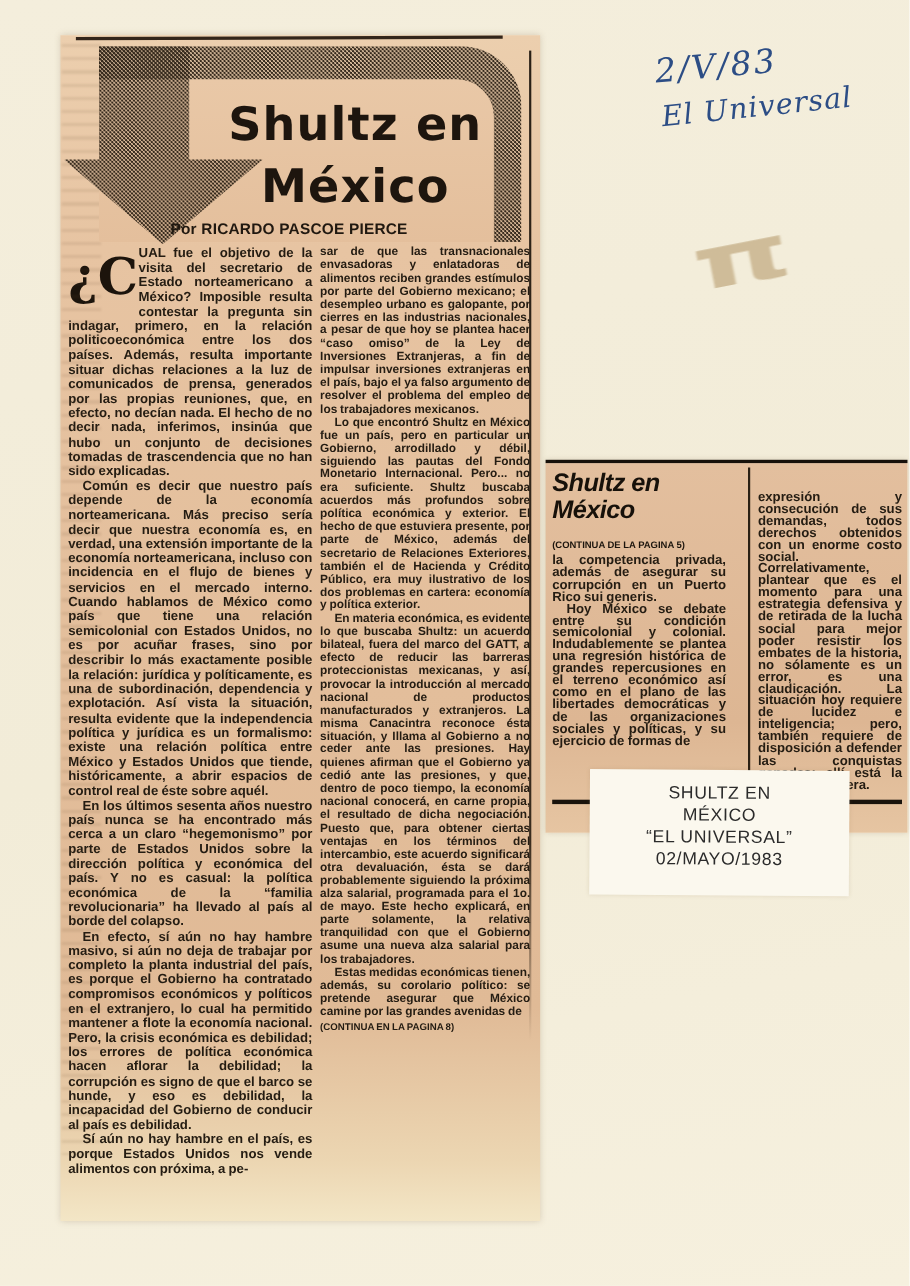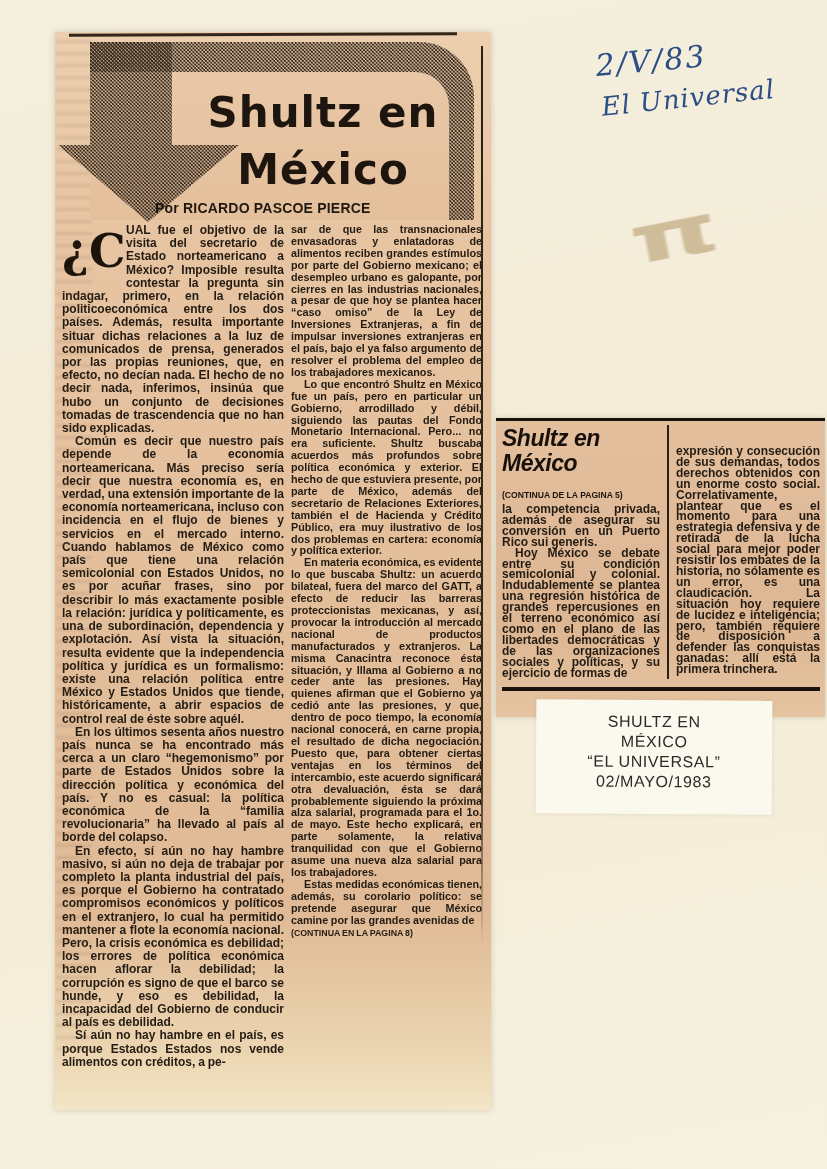--- a/index.html
+++ b/index.html
@@ -83,21 +83,21 @@
 
   
   .cont-clip{
     position:absolute;left:496px;top:418px;width:318px;
     background:linear-gradient(180deg,#e3bf9e 0%,#ddb693 70%,#e6c5a2 100%);
     border-top:3px solid #17110a;
     box-shadow:0 0 5px rgba(120,90,60,.25);
     padding:4px 5px 0 6px;
   }
   .cont-cols{display:flex;border-bottom:4px solid #19130c;padding-bottom:8px;}
-  .cc-col1{width:158px;padding-right:7px;border-right:2px solid #2a2014;}
+  .cc-col1{width:158px;padding-right:20px;border-right:2px solid #2a2014;}
   .cc-col2{flex:1;padding-left:7px;padding-top:21px;}
   .cont-title{
     font-style:italic;font-weight:bold;font-size:23px;letter-spacing:-.5px;
     color:#17110a;margin:1px 0 0 0;line-height:25px;
     font-family:"Liberation Sans",sans-serif;
   }
   .cont-from{
     font-weight:bold;font-size:8.6px;color:#1c150d;margin:14px 0 4px 0;
   }
   .cont-clip .news p{font-size:12px;line-height:10.9px;}
@@ -147,41 +147,41 @@
       </div>
       <div class="byline">Por RICARDO PASCOE PIERCE</div>
     </div>
 
     <div class="cols news">
       <div class="col-a">
         <p><span class="dropcap">¿C</span><span>UAL fue el objetivo de la visita del secretario de Estado norteamericano a México? Imposible resulta contestar la pregunta sin indagar, primero, en la relación politicoeconómica entre los dos países. Además, resulta importante situar dichas relaciones a la luz de comunicados de prensa, generados por las propias reuniones, que, en efecto, no decían nada. El hecho de no decir nada, inferimos, insinúa que hubo un conjunto de decisiones tomadas de trascendencia que no han sido explicadas.</span></p>
       <p>Común es decir que nuestro país depende de la economía norteamericana. Más preciso sería decir que nuestra economía es, en verdad, una extensión importante de la economía norteamericana, incluso con incidencia en el flujo de bienes y servicios en el mercado interno. Cuando hablamos de México como país que tiene una relación semicolonial con Estados Unidos, no es por acuñar frases, sino por describir lo más exactamente posible la relación: jurídica y políticamente, es una de subordinación, dependencia y explotación. Así vista la situación, resulta evidente que la independencia política y jurídica es un formalismo: existe una relación política entre México y Estados Unidos que tiende, históricamente, a abrir espacios de control real de éste sobre aquél.</p>
           <p>En los últimos sesenta años nuestro país nunca se ha encontrado más cerca a un claro “hegemonismo” por parte de Estados Unidos sobre la dirección política y económica del país. Y no es casual: la política económica de la “familia revolucionaria” ha llevado al país al borde del colapso.</p>
           <p>En efecto, sí aún no hay hambre masivo, si aún no deja de trabajar por completo la planta industrial del país, es porque el Gobierno ha contratado compromisos económicos y políticos en el extranjero, lo cual ha permitido mantener a flote la economía nacional. Pero, la crisis económica es debilidad; los errores de política económica hacen aflorar la debilidad; la corrupción es signo de que el barco se hunde, y eso es debilidad, la incapacidad del Gobierno de conducir al país es debilidad.</p>
-          <p>Sí aún no hay hambre en el país, es porque Estados Estados nos vende alimentos con créditos, a pe-</p>
+          <p>Sí aún no hay hambre en el país, es porque Estados Unidos nos vende alimentos con próxima, a pe-</p>
         </div>
       <div class="col-b">
         <div>
             <p>sar de que las transnacionales envasadoras y enlatadoras de alimentos reciben grandes estímulos por parte del Gobierno mexicano; el desempleo urbano es galopante, por cierres en las industrias nacionales, a pesar de que hoy se plantea hacer “caso omiso” de la Ley de Inversiones Extranjeras, a fin de impulsar inversiones extranjeras en el país, bajo el ya falso argumento de resolver el problema del empleo de los trabajadores mexicanos.</p>
             <p>Lo que encontró Shultz en México fue un país, pero en particular un Gobierno, arrodillado y débil, siguiendo las pautas del Fondo Monetario Internacional. Pero... no era suficiente. Shultz buscaba acuerdos más profundos sobre política económica y exterior. El hecho de que estuviera presente, por parte de México, además del secretario de Relaciones Exteriores, también el de Hacienda y Crédito Público, era muy ilustrativo de los dos problemas en cartera: economía y política exterior.</p>
             <p>En materia económica, es evidente lo que buscaba Shultz: un acuerdo bilateal, fuera del marco del GATT, a efecto de reducir las barreras proteccionistas mexicanas, y así, provocar la introducción al mercado nacional de productos manufacturados y extranjeros. La misma Canacintra reconoce ésta situación, y Illama al Gobierno a no ceder ante las presiones. Hay quienes afirman que el Gobierno ya cedió ante las presiones, y que, dentro de poco tiempo, la economía nacional conocerá, en carne propia, el resultado de dicha negociación. Puesto que, para obtener ciertas ventajas en los términos del intercambio, este acuerdo significará otra devaluación, ésta se dará probablemente siguiendo la próxima alza salarial, programada para el 1o. de mayo. Este hecho explicará, en parte solamente, la relativa tranquilidad con que el Gobierno asume una nueva alza salarial para los trabajadores.</p>
             <p>Estas medidas económicas tienen, además, su corolario político: se pretende asegurar que México camine por las grandes avenidas de</p>
           </div>
         <p class="cont-note">(CONTINUA EN LA PAGINA 8)</p>
       </div>
     </div>
   </div>
 
   <div class="cont-clip">
     <div class="cont-cols news">
       <div class="cc-col1">
         <div class="cont-title">Shultz en México</div>
         <div class="cont-from">(CONTINUA DE LA PAGINA 5)</div>
         <div>
-            <p>la competencia privada, además de asegurar su conversión en un Puerto Rico sui generis.</p>
+            <p>la competencia privada, además de asegurar su corrupción en un Puerto Rico sui generis.</p>
             <p>Hoy México se debate entre su condición semicolonial y colonial. Indudablemente se plantea una regresión histórica de grandes repercusiones en el terreno económico así como en el plano de las libertades democráticas y de las organizaciones sociales y políticas, y su ejercicio de formas de</p>
           </div>
       </div>
       <div class="cc-col2">
           <p>expresión y consecución de sus demandas, todos derechos obtenidos con un enorme costo social. Correlativamente, plantear que es el momento para una estrategia defensiva y de retirada de la lucha social para mejor poder resistir los embates de la historia, no sólamente es un error, es una claudicación. La situación hoy requiere de lucidez e inteligencia; pero, también requiere de disposición a defender las conquistas ganadas: allí está la primera trinchera.</p>
         </div>
     </div>
     <div class="cont-tail"></div>
   </div>
 

